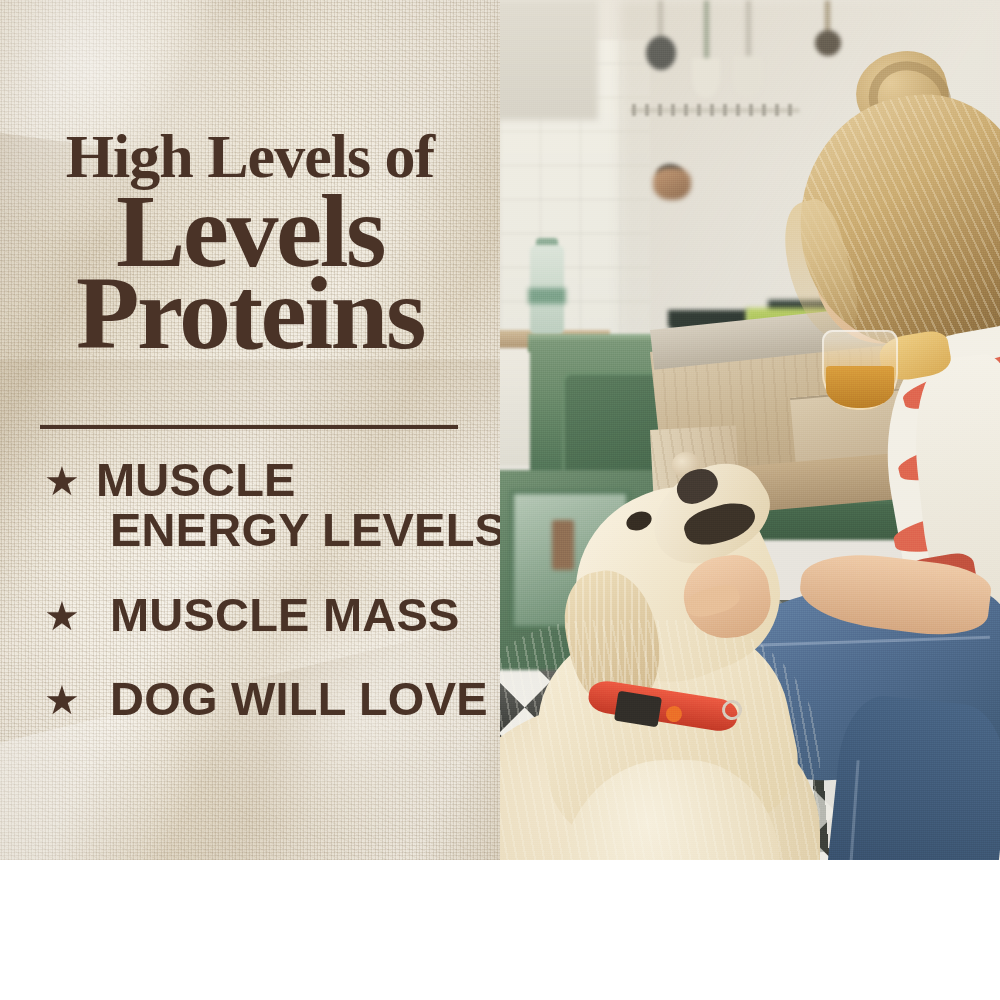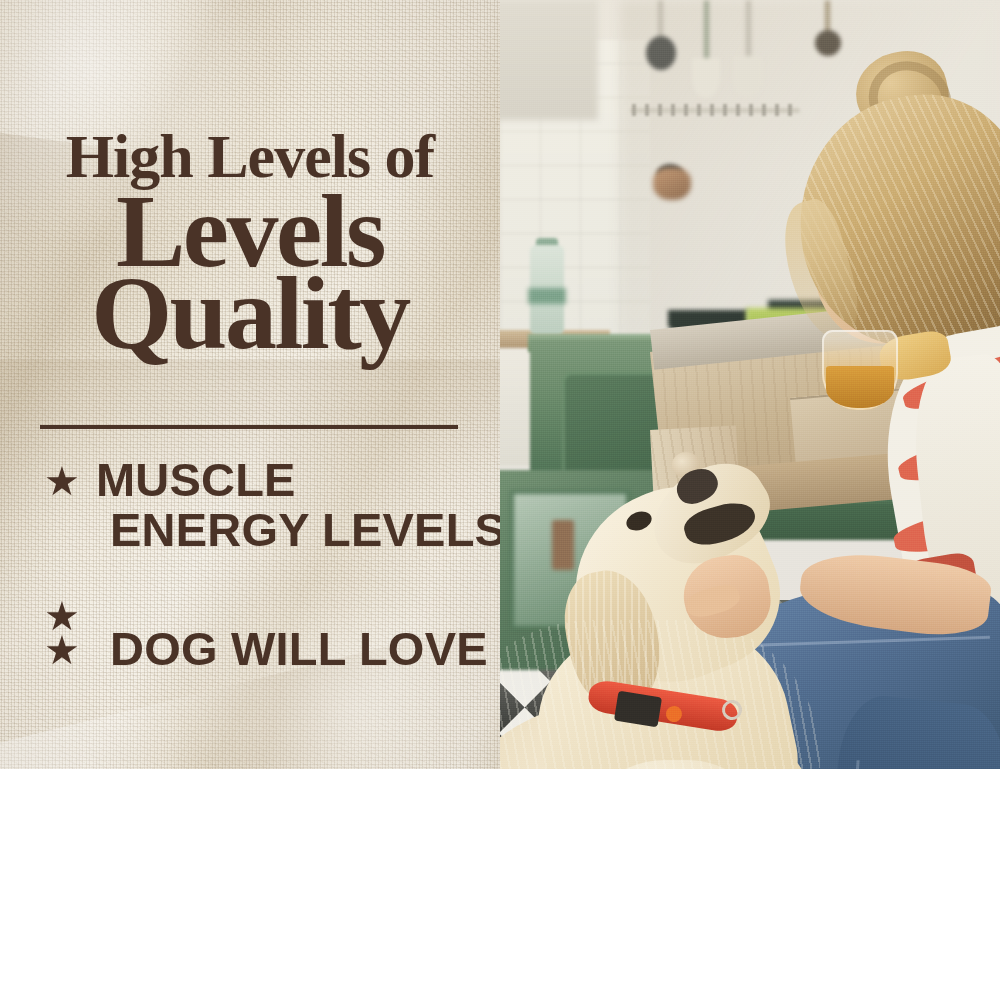--- a/index.html
+++ b/index.html
@@ -1,21 +1,21 @@
 <!DOCTYPE html>
 <html><head>
 <meta charset="utf-8">
 <title>Quality Proteins Promo</title>
 <style>
   html,body{margin:0;padding:0;background:#ffffff;}
   body{font-family:"Liberation Sans",sans-serif;}
 
   .canvas{
     position:relative;
-    width:1000px;height:769px;
+    width:1000px;height:860px;
     overflow:hidden;
     background:#4c1d95;
   }
 
   
   .left-panel{
     position:absolute;left:0;top:0;width:500px;height:1000px;
     overflow:hidden;
     background:#e7dfcd;
   }
@@ -680,38 +680,39 @@
     <div class="fold fold-e"></div>
     <div class="fold fold-d"></div>
     <div class="fold fold-c"></div>
     <div class="vignette-left"></div>
 
     <div class="left-content">
 
       <div class="headline">
         <span class="l1">High Levels of</span>
         <span class="l2">Levels</span>
-        <span class="l3">Quality</span>
+        <span class="l3">Proteins</span>
       </div>
 
       <div class="divider"></div>
 
       <div class="bullets">
 
         <div class="bullet">
           <span class="bullet-star">★</span>
           <div class="bullet-text">
             <span class="bl">MUSCLE</span>
             <span class="bl indent">ENERGY LEVELS</span>
           </div>
         </div>
 
         <div class="bullet">
           <span class="bullet-star">★</span>
           <div class="bullet-text">
+            <span class="bl indent">MUSCLE MASS</span>
           </div>
         </div>
 
         <div class="bullet">
           <span class="bullet-star">★</span>
           <div class="bullet-text">
             <span class="bl indent">DOG WILL LOVE</span>
           </div>
         </div>
 

